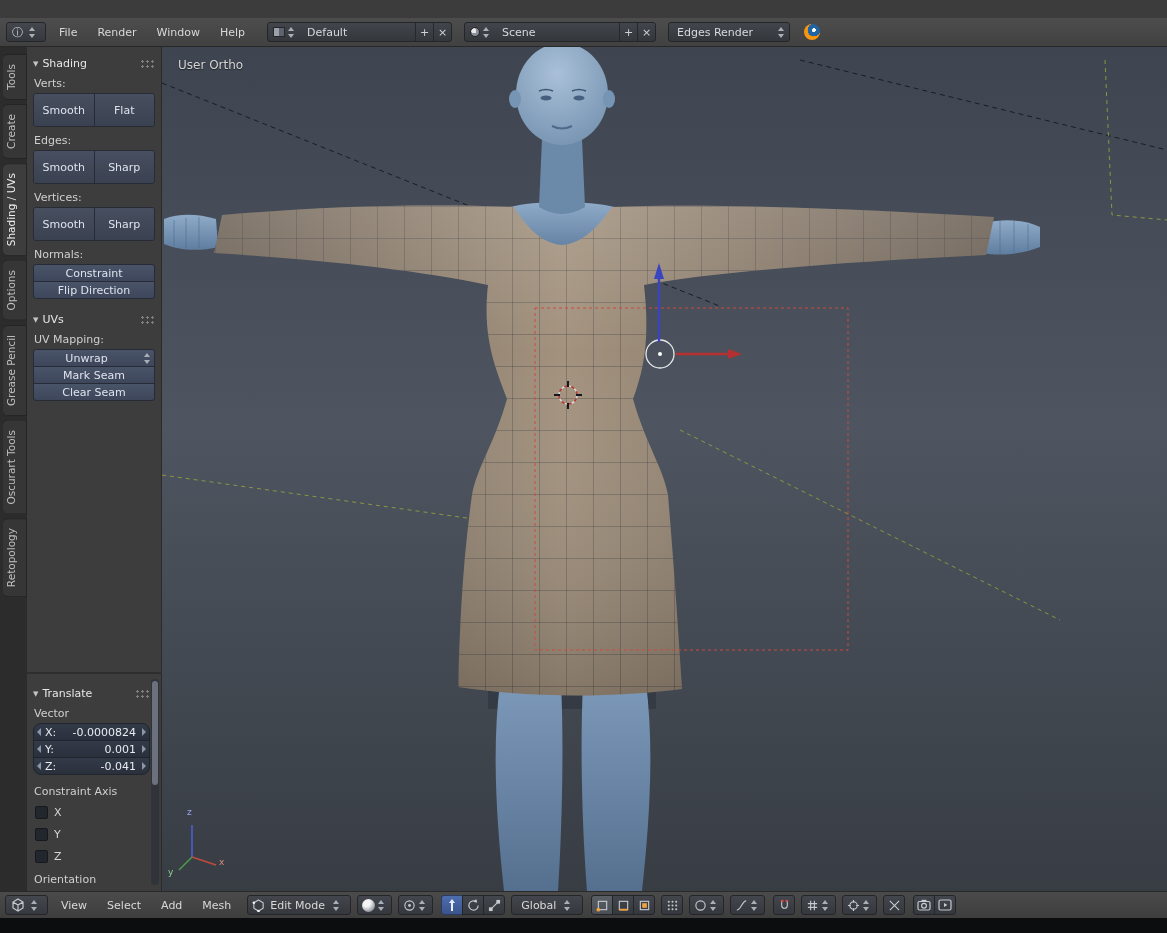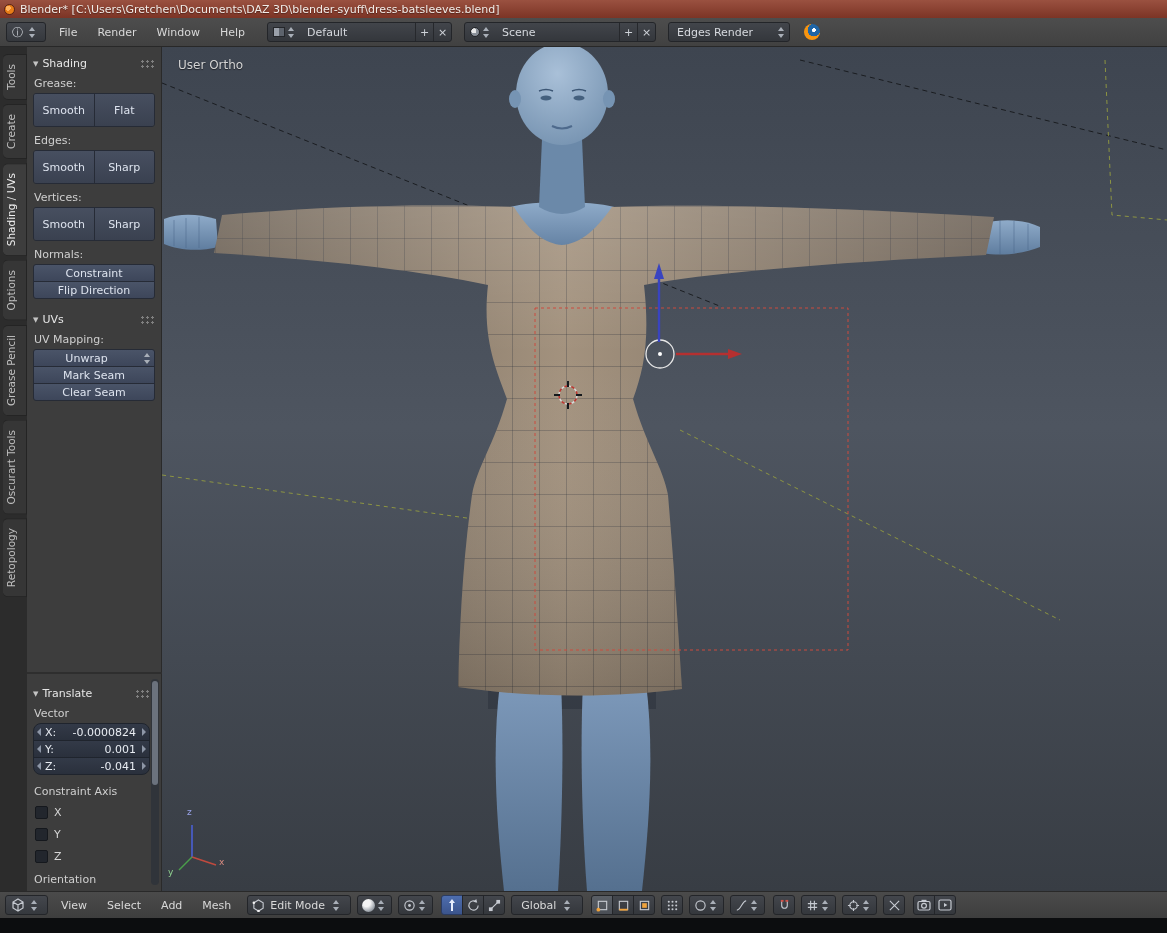--- a/index.html
+++ b/index.html
@@ -122,24 +122,20 @@
   
   .bottomstrip { position:absolute; left:0; top:918px; width:1167px; height:15px; background:#0c0d0f; }
 
   svg .icon-stroke { stroke:#c6cad1; fill:none; stroke-width:1.2; }
 </style>
 </head>
 <body>
 
 <div class="window">
 
-  <div class="titlebar">
-    <span class="app-icon"></span>
-    <span class="titletext">Blender* [C:\Users\Gretchen\Documents\DAZ 3D\blender-syuff\dress-batsleeves.blend]</span>
-  </div>
 
   <div class="topheader">
     <div class="hbtn">
       <span class="info-glyph">ⓘ</span>
       <span class="dda"></span>
     </div>
     <span class="menu">File</span>
     <span class="menu">Render</span>
     <span class="menu">Window</span>
     <span class="menu">Help</span>
@@ -180,21 +176,21 @@
 
   <div class="shelf">
     <div class="shelf-upper">
 
       <div class="phead">
         <span class="tri">▼</span>
         <span class="ptitle">Shading</span>
         <span class="dots"></span>
       </div>
 
-      <div class="plabel">Grease:</div>
+      <div class="plabel">Verts:</div>
       <div class="seg2">
         <div class="seg">Smooth</div>
         <div class="seg">Flat</div>
       </div>
 
       <div class="plabel">Edges:</div>
       <div class="seg2">
         <div class="seg">Smooth</div>
         <div class="seg">Sharp</div>
       </div>

